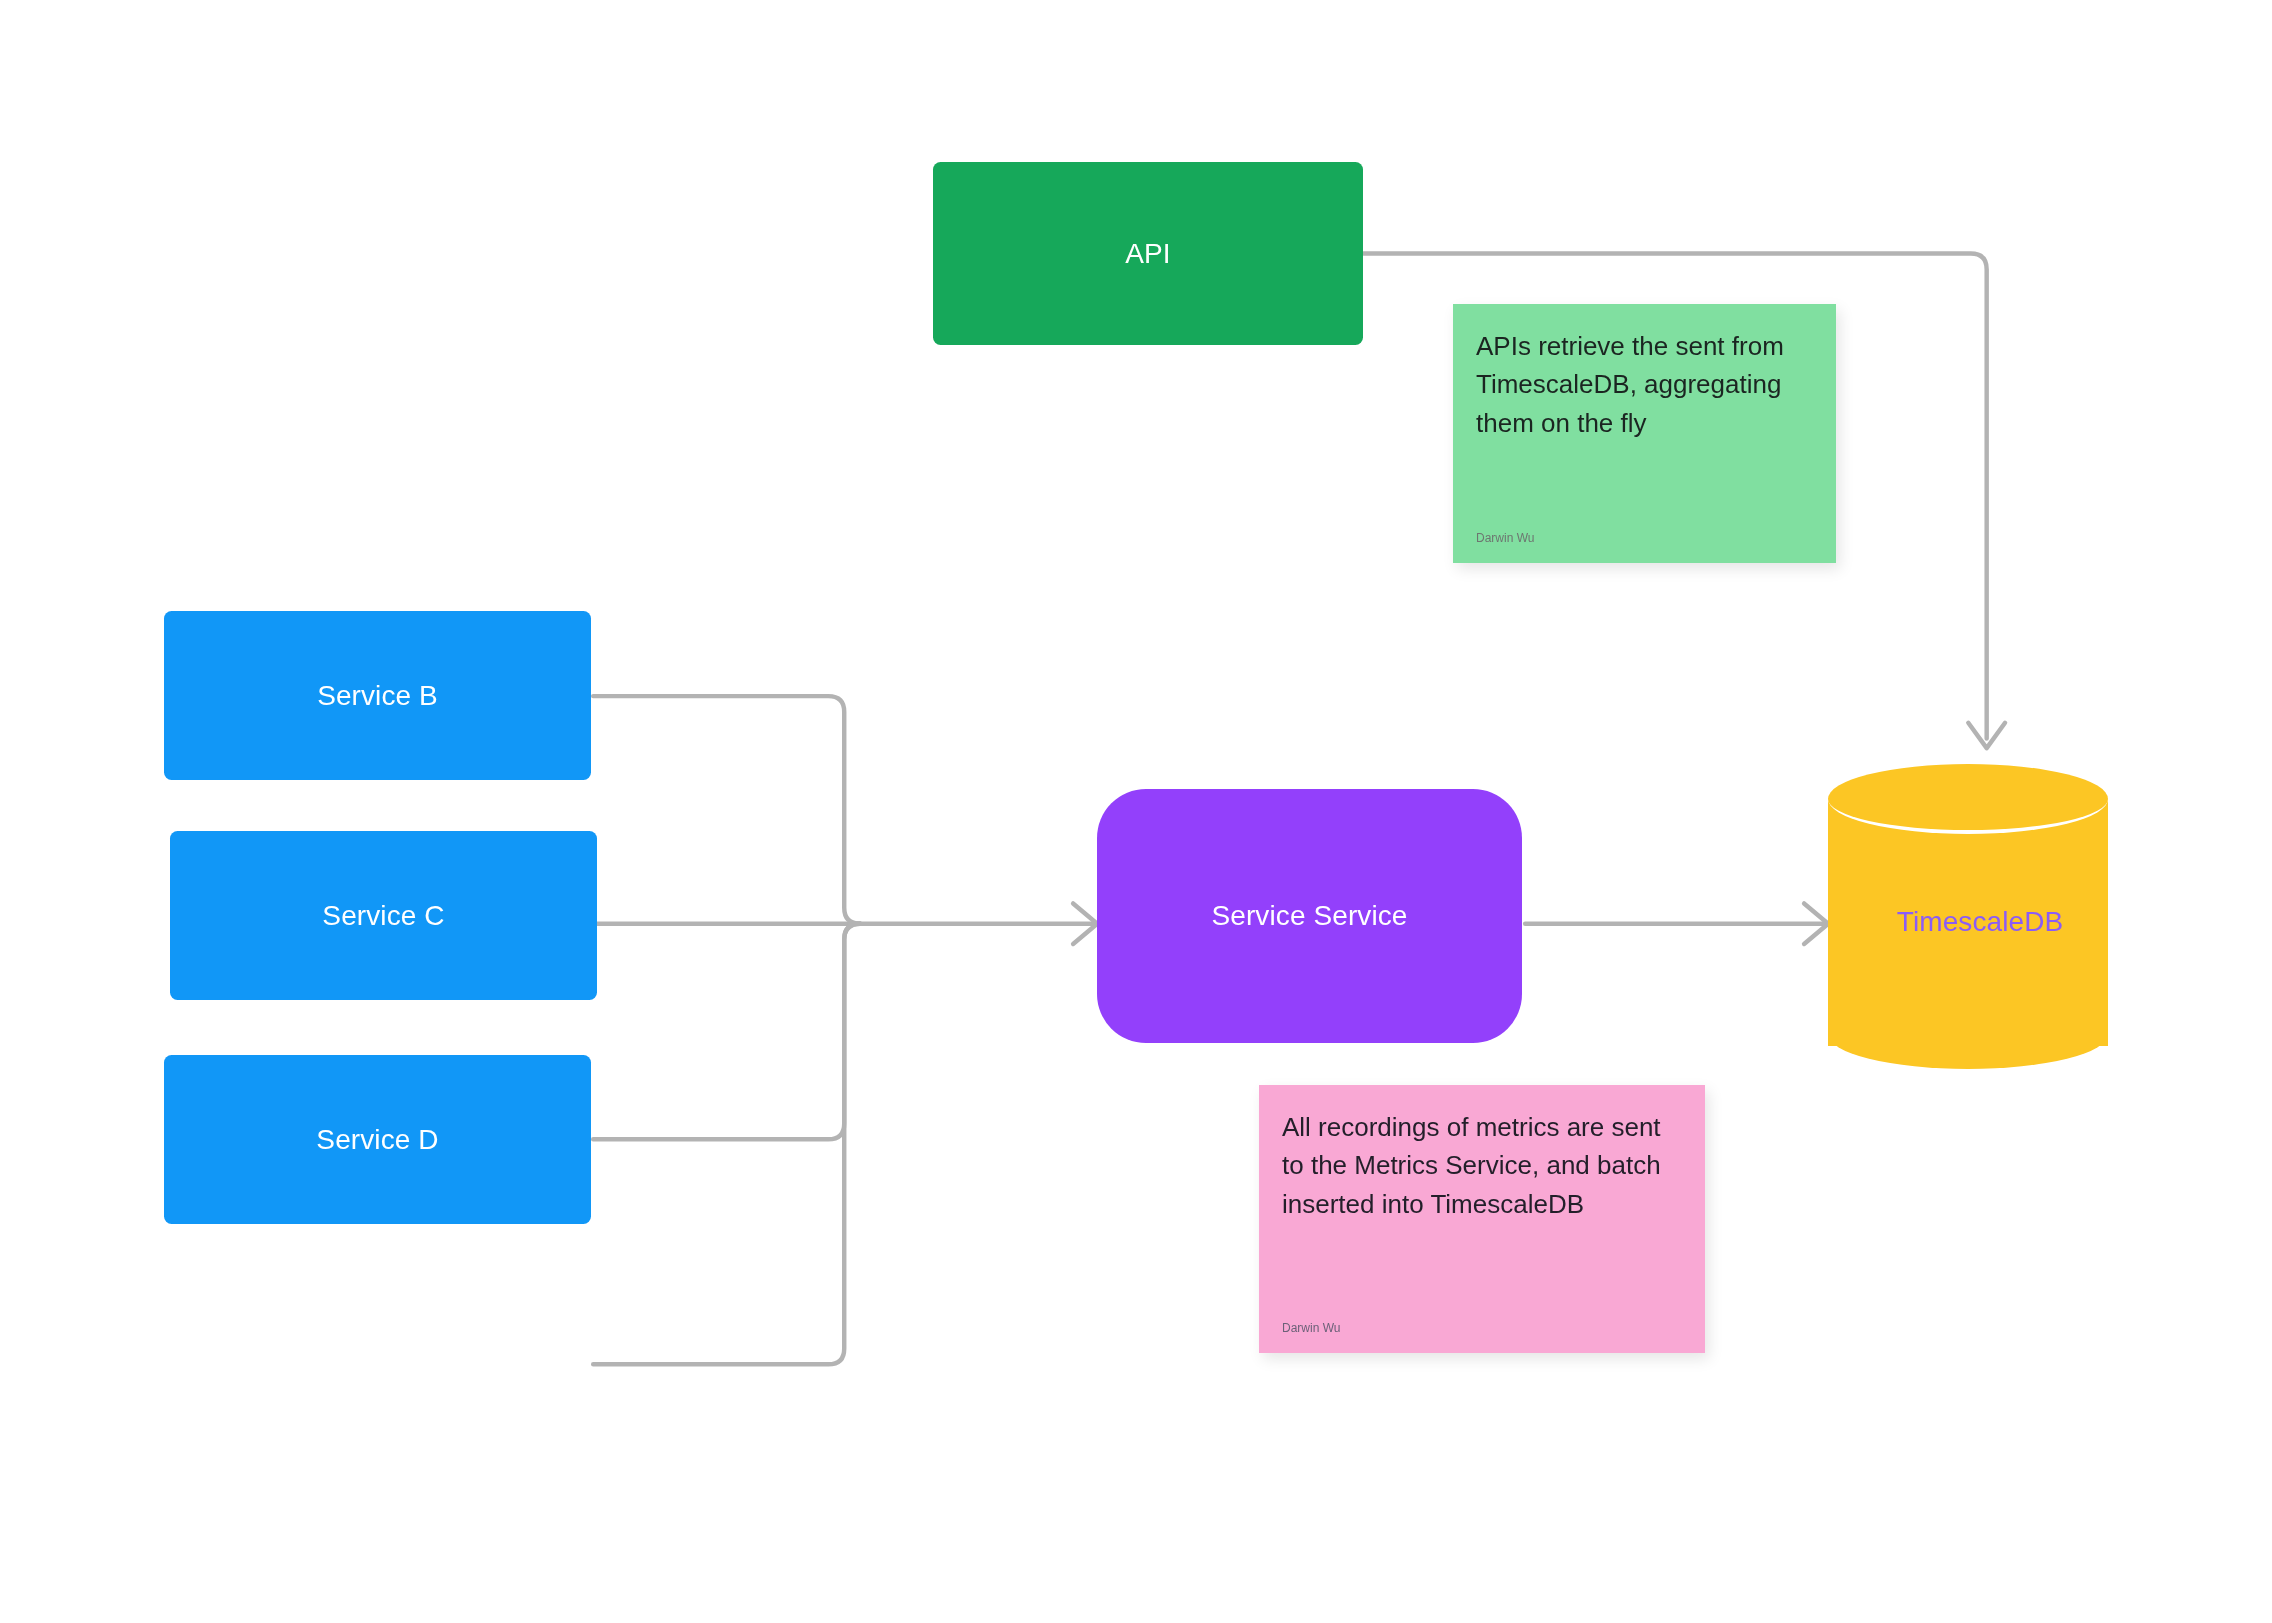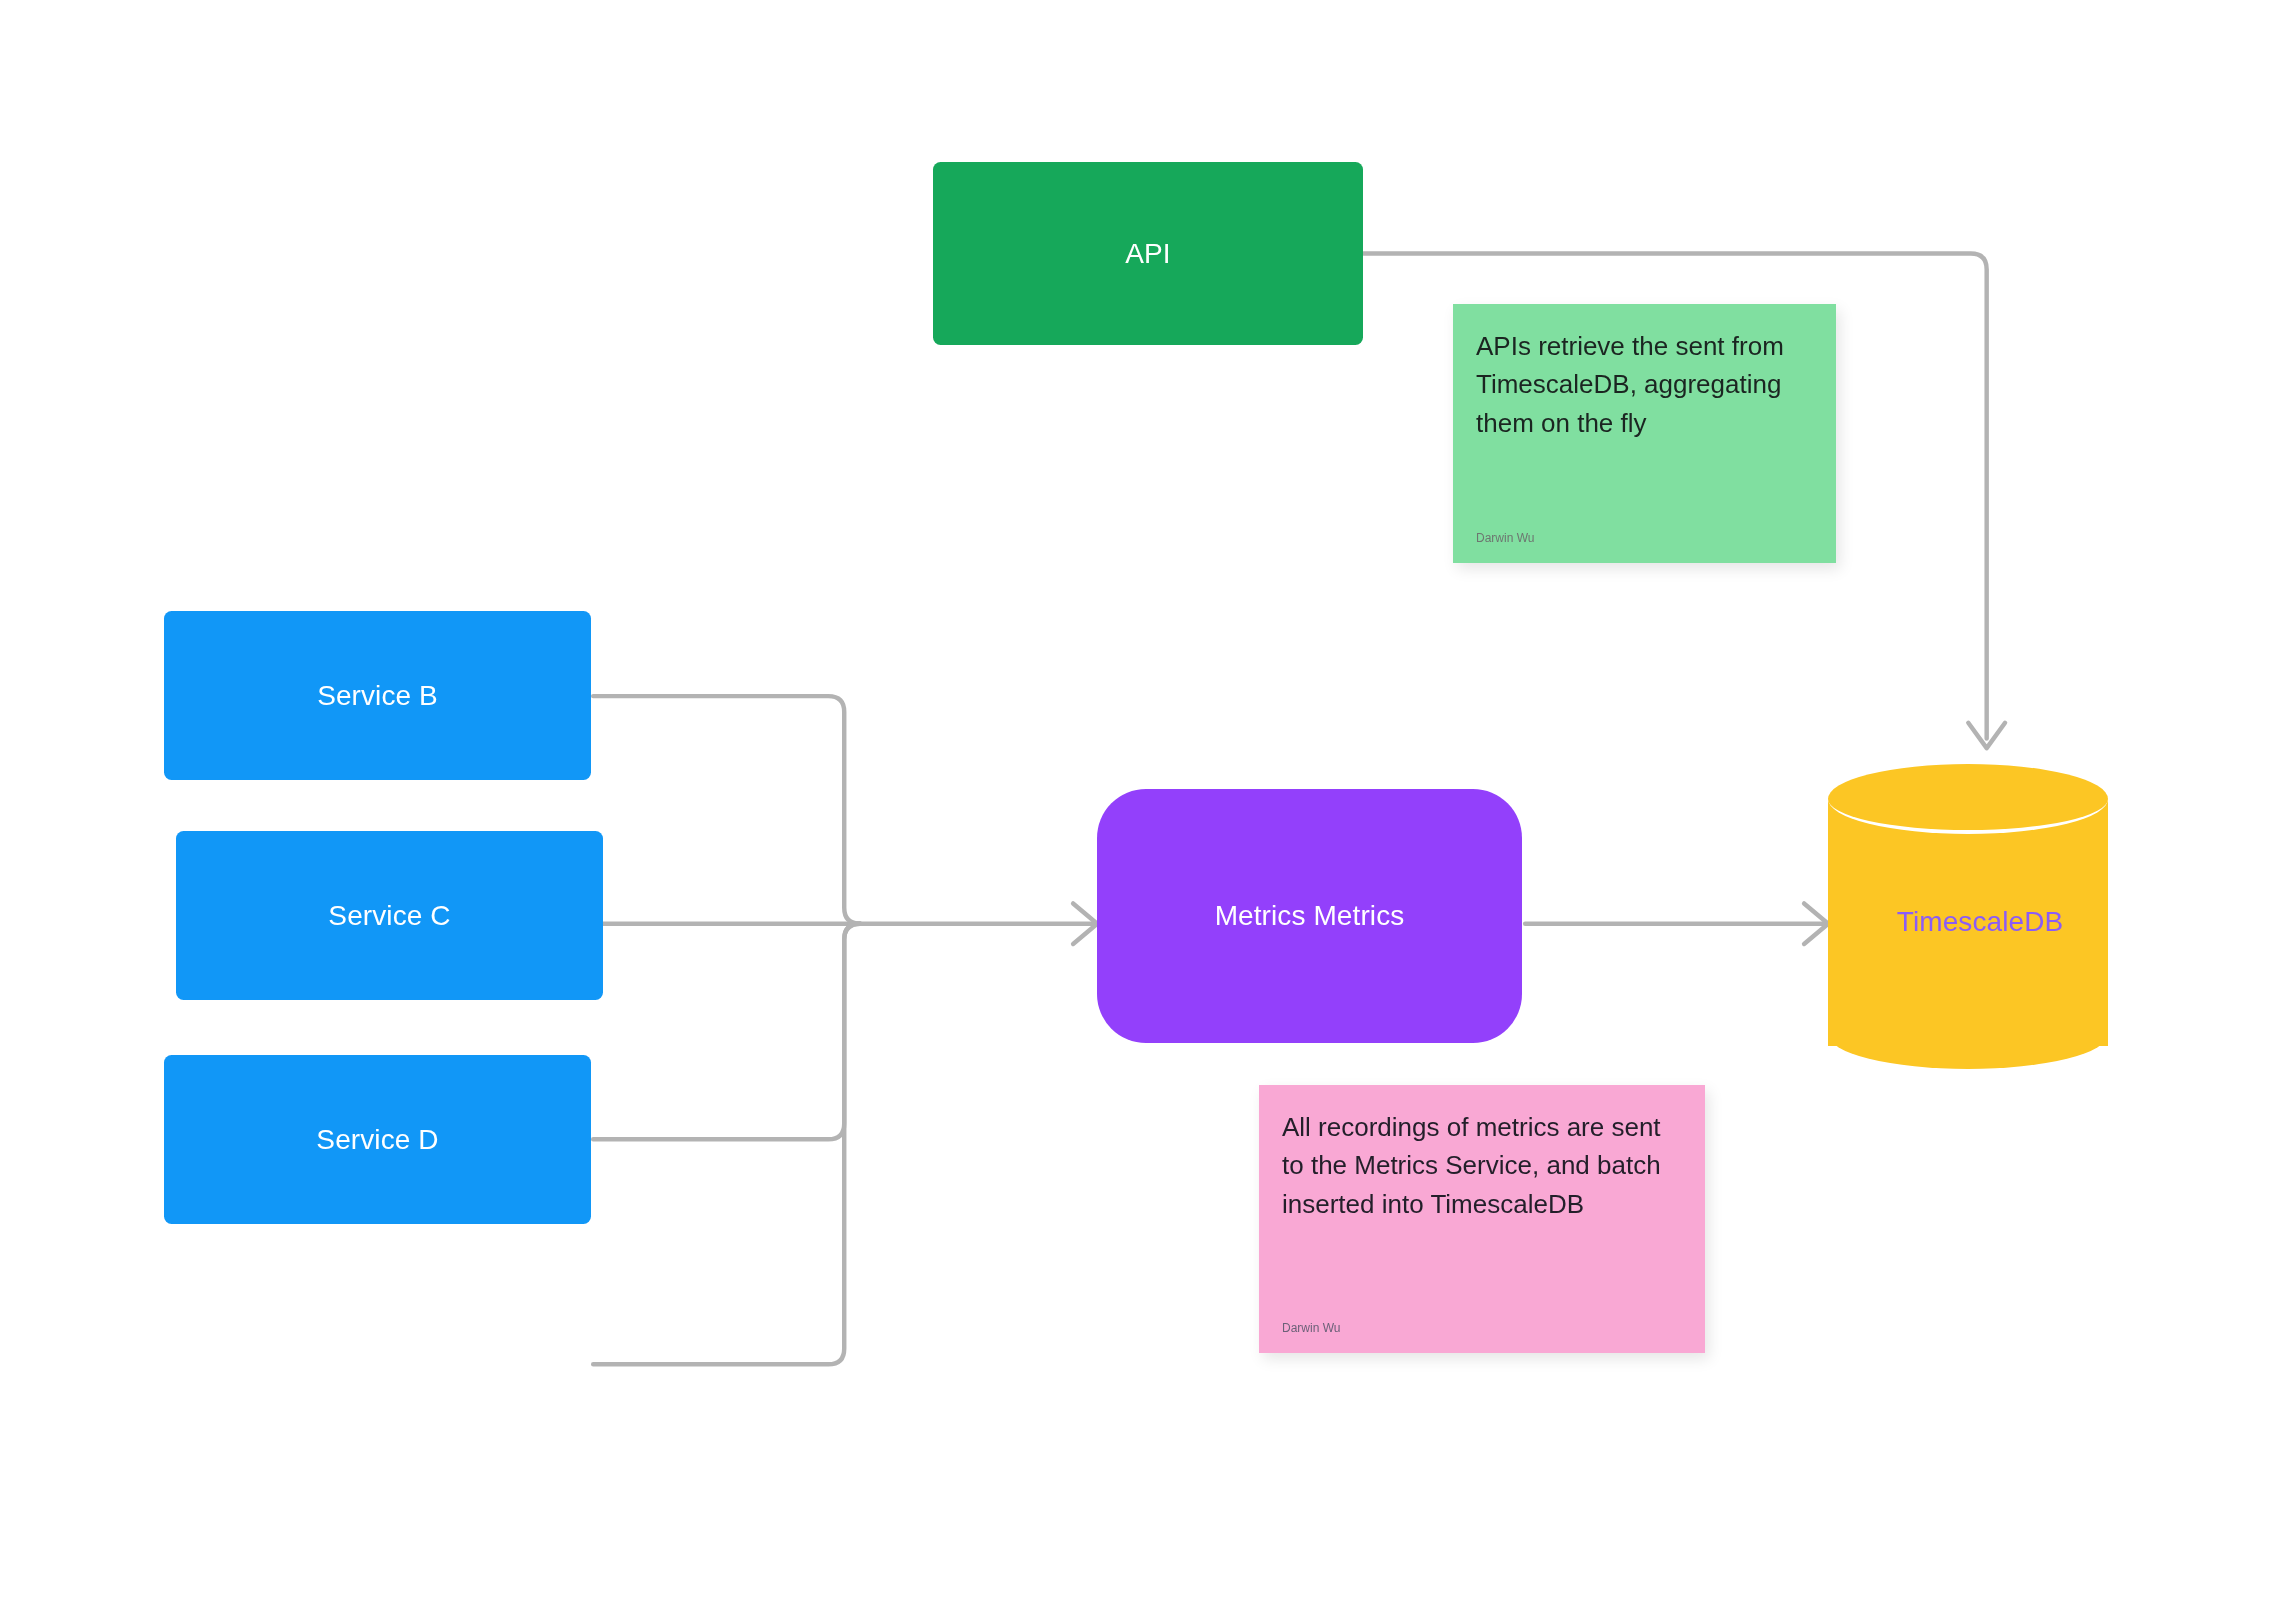--- a/index.html
+++ b/index.html
@@ -43,21 +43,21 @@
 
   
   .svc {
     width: 427px;
     height: 169px;
     background: #1197F7;
     border-radius: 7.6px;
   }
   .svc .node-label { color: #ffffff; }
   #svc-b { left: 164px; top: 611px; }
-  #svc-c { left: 176px; top: 831px; }
+  #svc-c { left: 170px; top: 831px; }
   #svc-d { left: 164px; top: 1055px; }
   #svc-e { left: 164px; top: 1280px; }
 
   
   #api-node {
     left: 933px; top: 162px;
     width: 430px; height: 183px;
     background: #16A85A;
     border-radius: 7.6px;
   }
@@ -182,21 +182,21 @@
   <div class="node svc" id="svc-c">
     <span class="node-label">Service C</span>
   </div>
 
   <div class="node svc" id="svc-d">
     <span class="node-label">Service D</span>
   </div>
 
 
   <div class="node" id="metrics-node">
-    <span class="node-label">Metrics Metrics</span>
+    <span class="node-label">Service Service</span>
   </div>
 
   <div class="node" id="db-node">
     <div class="cyl-bottom"></div>
     <div class="cyl-body"></div>
     <div class="cyl-top"></div>
     <span class="node-label">TimescaleDB</span>
   </div>
 
   <div class="note" id="note-green">

